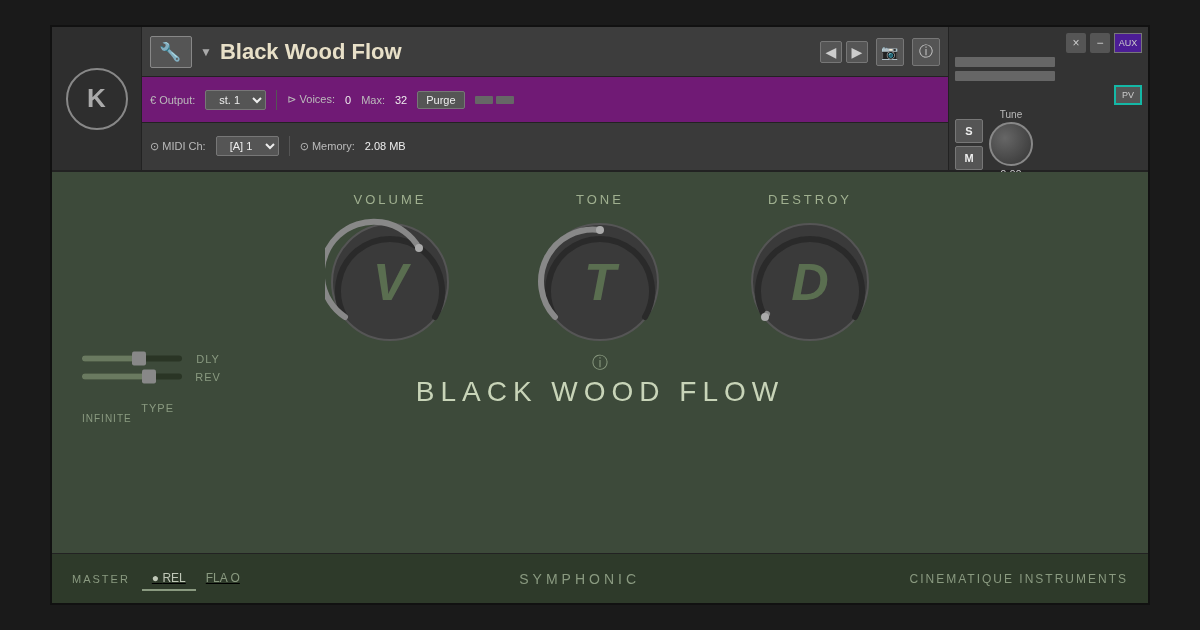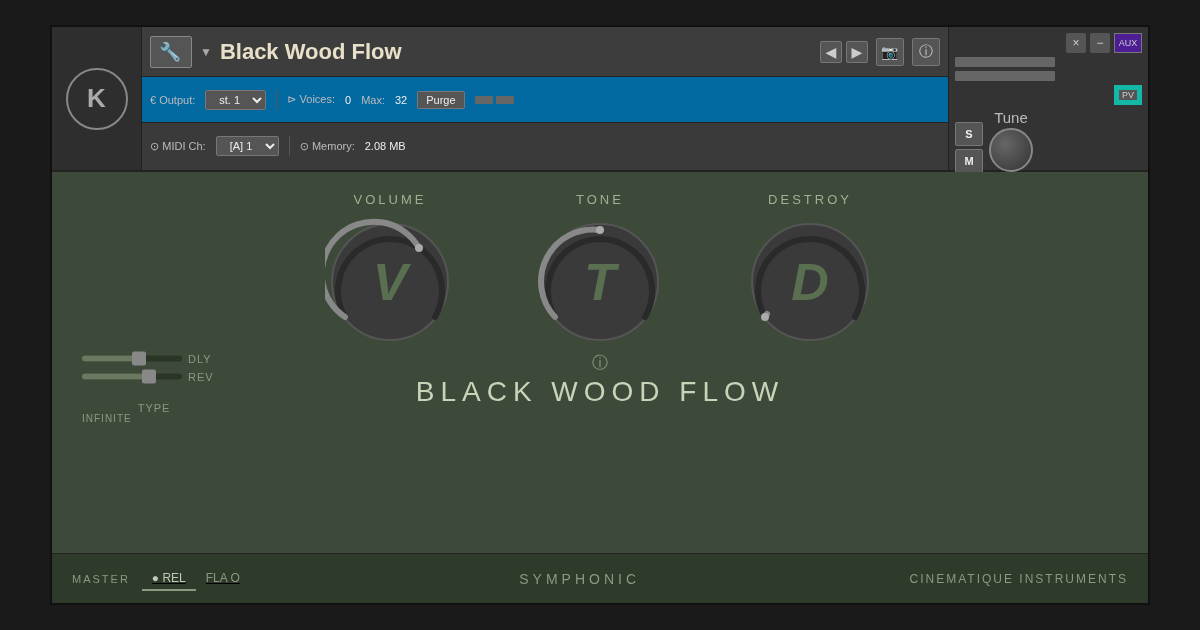--- a/index.html
+++ b/index.html
@@ -116,21 +116,21 @@
       display: flex;
       align-items: center;
       justify-content: center;
       color: #ccc;
       cursor: pointer;
       border-radius: 2px;
       font-size: 14px;
     }
     .header-row2 {
       height: 46px;
-      background: #0369a1;
+      background: #701a75;
       display: flex;
       align-items: center;
       padding: 0 8px;
       gap: 10px;
       border-bottom: 1px solid #222;
     }
     .header-row3 {
       height: 46px;
       background: #3a3a3a;
       display: flex;
@@ -206,21 +206,21 @@
       border-radius: 2px;
     }
     .tune-section {
       display: flex;
       flex-direction: column;
       align-items: center;
       gap: 2px;
     }
     .tune-label {
       color: #bbb;
-      font-size: 15px;
+      font-size: 10px;
     }
     .tune-knob {
       width: 44px;
       height: 44px;
       border-radius: 50%;
       background: radial-gradient(circle at 35% 35%, #666, #333);
       border: 2px solid #888;
       position: relative;
     }
     .tune-value {
@@ -248,21 +248,21 @@
       font-size: 9px;
       display: flex;
       align-items: center;
       justify-content: center;
       cursor: pointer;
     }
     .pv-btn {
       width: 28px;
       height: 20px;
       background: #555;
-      border: 5px solid #14b8a6;
+      border: 2px solid #14b8a6;
       color: #ccc;
       font-size: 9px;
       display: flex;
       align-items: center;
       justify-content: center;
       cursor: pointer;
     }
     .pan-label {
       color: #bbb;
       font-size: 10px;
@@ -370,20 +370,21 @@
       background: #888;
       border-radius: 2px;
       position: absolute;
       top: -4px;
     }
     .slider-label {
       color: #8a9a80;
       font-size: 11px;
       letter-spacing: 1px;
       width: 40px;
+      text-align: center;
     }
     
     .bottom-info {
       padding: 6px 40px;
       display: flex;
       align-items: center;
       justify-content: center;
       flex-direction: column;
       gap: 2px;
     }

